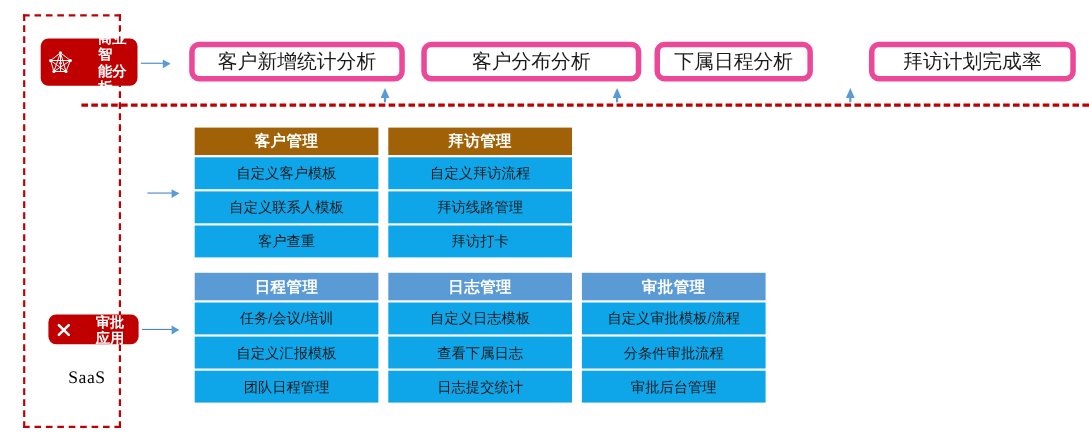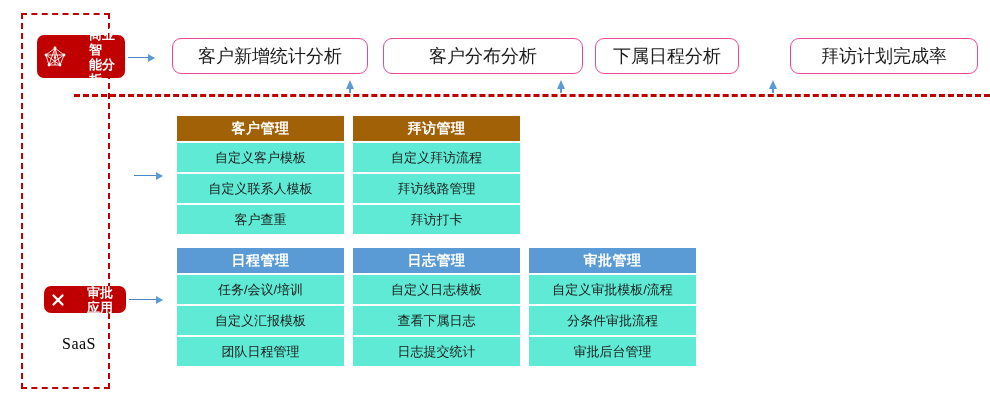--- a/index.html
+++ b/index.html
@@ -121,21 +121,21 @@
     width: 2px;
     height: 4px;
     background: #5b9bd5;
   }
 
   
   .pill {
     position: absolute;
     top: 38px;
     height: 36px;
-    border: 1px solid #ec4899;
+    border: 5px solid #ec4899;
     border-radius: 9px;
     background: #ffffff;
     display: flex;
     align-items: center;
     justify-content: center;
     font-family: "Liberation Serif", "DejaVu Serif", serif;
     font-size: 18px;
     color: #1a1a1a;
     box-sizing: border-box;
   }
@@ -153,21 +153,21 @@
     color: #ffffff;
     font-size: 14px;
     font-weight: bold;
     letter-spacing: 0.5px;
   }
   .module.green .mod-head { background: #a16207; }
   .module.blue  .mod-head { background: #5b9bd5; }
   .module .mod-row {
     height: 29px;
     margin-top: 2px;
-    background: #5eead4;
+    background: #0ea5e9;
     display: flex;
     align-items: center;
     justify-content: center;
     font-size: 13px;
     color: #1a1a1a;
   }
 </style>
 </head>
 <body>
 

